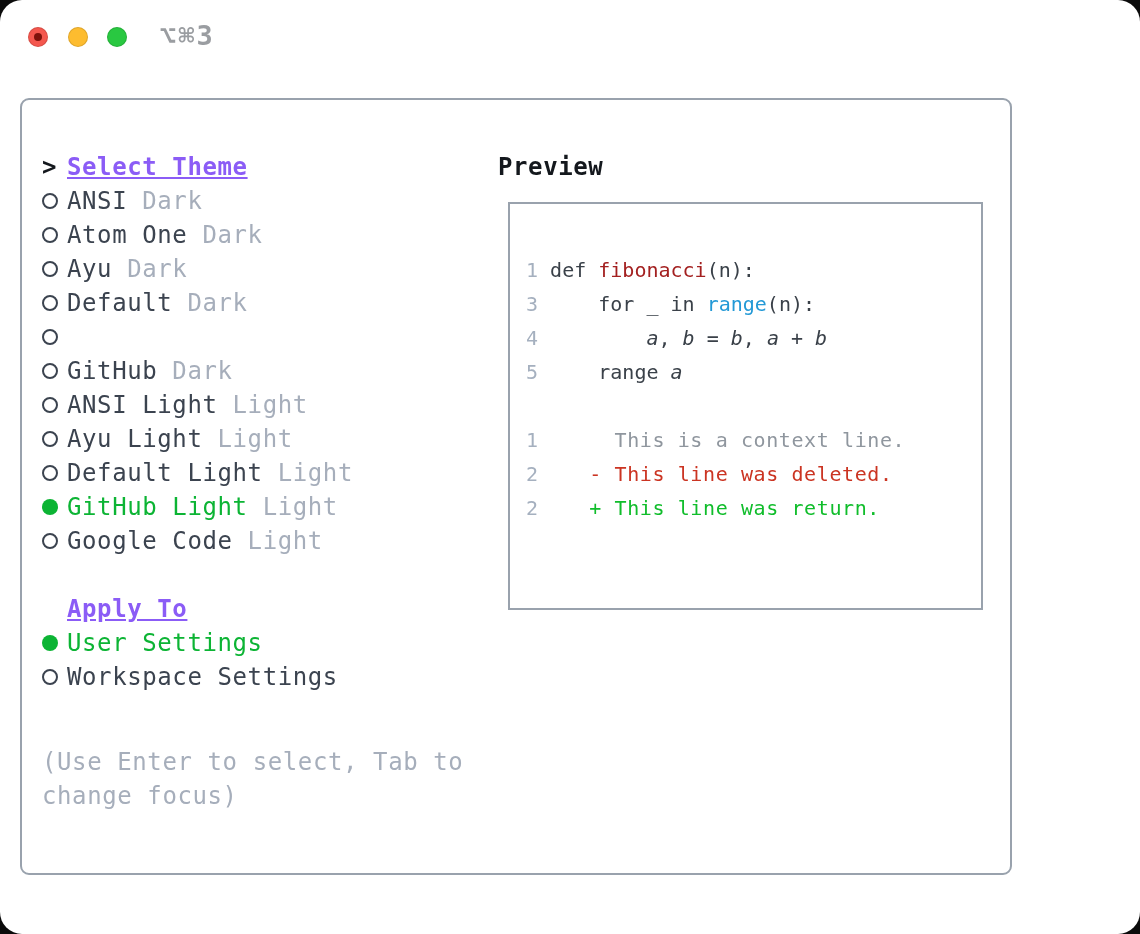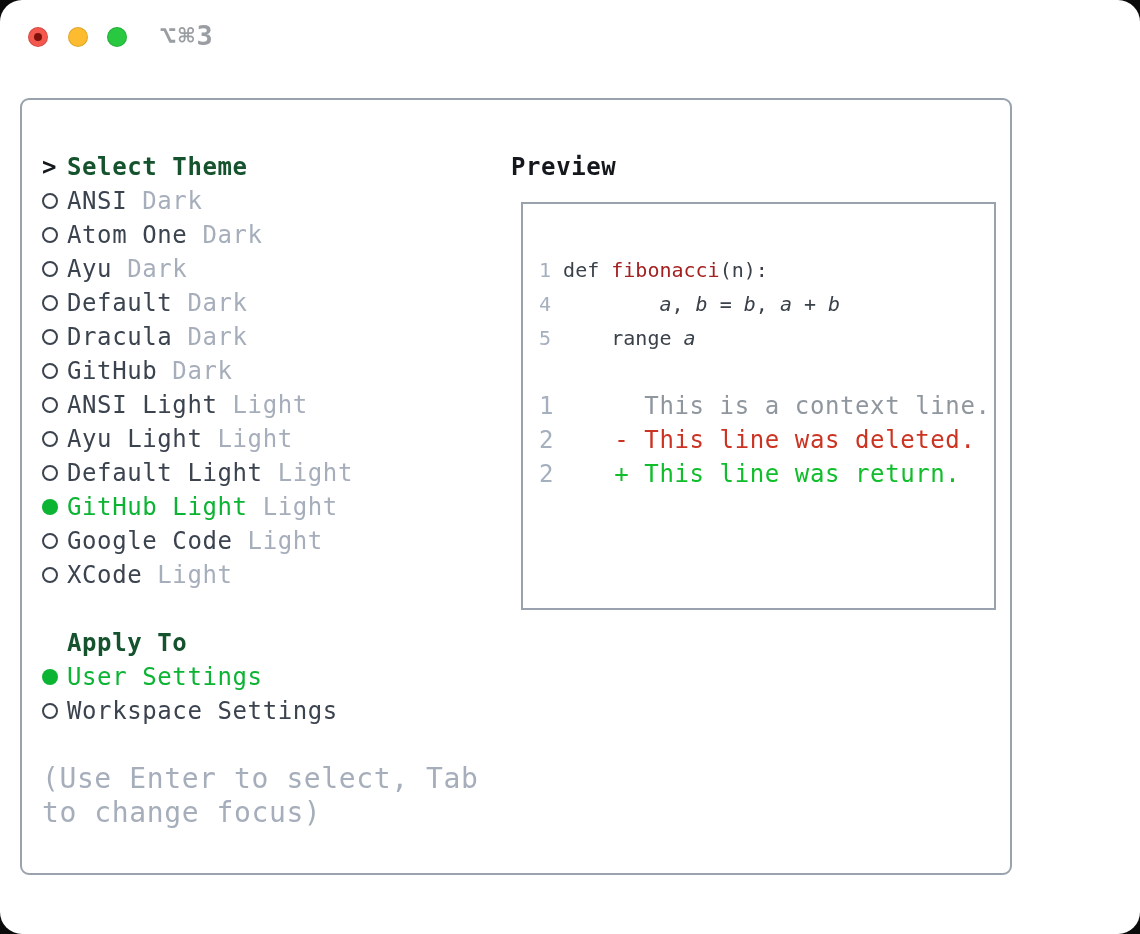--- a/index.html
+++ b/index.html
@@ -32,45 +32,45 @@
     box-sizing:border-box;
   }
   
   .leftcol{position:absolute;left:20px;top:50px;width:440px;}
   .row{display:flex;align-items:center;height:34px;white-space:pre;
        font-size:24px;letter-spacing:0.6px;color:#3b434f;}
   .marker{width:25px;flex:0 0 25px;display:flex;align-items:center;}
   .prompt{font-weight:bold;color:#14181d;}
   .ring{width:12px;height:12px;border:2px solid #3b434f;border-radius:50%;box-sizing:content-box;}
   .dot{width:16px;height:16px;border-radius:50%;background:var(--green-ui,#0cb434);}
-  .hdr{font-weight:bold;color:#14532d;}
+  .hdr{font-weight:bold;color:#8b5cf6;text-decoration:underline;}
   .sel-label{color:var(--green-ui,#0cb434);}
   .variant{color:#a6aebb;}
   .spacer{height:34px;}
   .hint{
-    margin-top:0;width:445px;
-    font-size:28px;line-height:34px;letter-spacing:0.6px;color:#a6aebb;
+    margin-top:17px;width:445px;
+    font-size:24px;line-height:34px;letter-spacing:0.6px;color:#a6aebb;
   }
   
-  .rightcol{position:absolute;left:489px;top:50px;width:500px;}
+  .rightcol{position:absolute;left:476px;top:50px;width:500px;}
   .preview-title{height:34px;line-height:34px;font-size:24px;font-weight:bold;
                  color:#14181d;letter-spacing:0.6px;}
   .preview-box{
     margin-left:10px;margin-top:18px;width:475px;height:408px;
     border:2px solid #99a2ad;box-sizing:border-box;
     padding:49px 16px 0 16px;overflow:hidden;background:#fff;
   }
   .code-line{height:34px;line-height:34px;font-size:20px;white-space:pre;color:#3a4149;}
   .code-line .lnum{color:#a5b0bf;}
   .seg-plain{color:#3a4149;}
   .seg-function{color:var(--red-syntax,#a32020);}
   .seg-number{color:var(--teal-syntax,#0d7e87);}
   .seg-builtin{color:var(--blue-syntax,#2399d6);}
   .seg-variable{color:#3a4149;font-style:italic;}
-  .diff-line{height:34px;line-height:34px;font-size:24px;letter-spacing:0.6px;white-space:pre;}
+  .diff-line{height:34px;line-height:34px;font-size:20px;letter-spacing:0.6px;white-space:pre;}
   .diff-line .lnum{color:#a5b0bf;}
   .diff-context{color:#8f969e;}
   .diff-deleted{color:var(--red-diff,#cb3422);}
   .diff-added{color:var(--green-diff,#10bd2b);}
 </style>
 </head>
 <body style="--green-ui: #0cb434; --green-diff: #10bd2b; --red-diff: #cb3422; --red-syntax: #a32020; --teal-syntax: #0d7e87; --blue-syntax: #2399d6;">
 
 <div class="window">
 
@@ -87,28 +87,27 @@
 
     <div class="leftcol">
       <div class="row">
         <span class="marker"><span class="prompt">&gt;</span></span><span class="hdr">Select Theme</span>
       </div>
       <div id="theme-rows">
           <div class="row"><span class="marker"><span class="ring"></span></span><span>ANSI <span class="variant">Dark</span></span></div>
           <div class="row"><span class="marker"><span class="ring"></span></span><span>Atom One <span class="variant">Dark</span></span></div>
           <div class="row"><span class="marker"><span class="ring"></span></span><span>Ayu <span class="variant">Dark</span></span></div>
           <div class="row"><span class="marker"><span class="ring"></span></span><span>Default <span class="variant">Dark</span></span></div>
-          <div class="row"><span class="marker"><span class="ring"></span></span><span>Dracula <span class="variant">Dark</span></span></div>
+          <div class="row"><span class="marker"><span class="ring"></span></span></div>
           <div class="row"><span class="marker"><span class="ring"></span></span><span>GitHub <span class="variant">Dark</span></span></div>
           <div class="row"><span class="marker"><span class="ring"></span></span><span>ANSI Light <span class="variant">Light</span></span></div>
           <div class="row"><span class="marker"><span class="ring"></span></span><span>Ayu Light <span class="variant">Light</span></span></div>
           <div class="row"><span class="marker"><span class="ring"></span></span><span>Default Light <span class="variant">Light</span></span></div>
           <div class="row"><span class="marker"><span class="dot"></span></span><span class="sel-label">GitHub Light <span class="variant">Light</span></span></div>
           <div class="row"><span class="marker"><span class="ring"></span></span><span>Google Code <span class="variant">Light</span></span></div>
-          <div class="row"><span class="marker"><span class="ring"></span></span><span>XCode <span class="variant">Light</span></span></div>
         </div>
 
       <div class="spacer"></div>
 
       <div class="row">
         <span class="marker"></span><span class="hdr">Apply To</span>
       </div>
       <div id="apply-rows">
           <div class="row"><span class="marker"><span class="dot"></span></span><span class="sel-label">User Settings</span></div>
           <div class="row"><span class="marker"><span class="ring"></span></span><span>Workspace Settings</span></div>
@@ -117,20 +116,21 @@
       <div class="spacer"></div>
 
       <div class="hint">(Use Enter to select, Tab to change focus)</div>
     </div>
 
     <div class="rightcol">
       <div class="preview-title">Preview</div>
       <div class="preview-box">
         <div id="code-block">
             <div class="code-line"><span class="lnum">1 </span><span class="seg-plain">def </span><span class="seg-function">fibonacci</span><span class="seg-plain">(n):</span></div>
+            <div class="code-line"><span class="lnum">3 </span><span class="seg-plain">    for _ in </span><span class="seg-builtin">range</span><span class="seg-plain">(n):</span></div>
             <div class="code-line"><span class="lnum">4 </span><span class="seg-plain">        </span><span class="seg-variable">a</span><span class="seg-plain">, </span><span class="seg-variable">b</span><span class="seg-plain"> = </span><span class="seg-variable">b</span><span class="seg-plain">, </span><span class="seg-variable">a</span><span class="seg-plain"> + </span><span class="seg-variable">b</span></div>
             <div class="code-line"><span class="lnum">5 </span><span class="seg-plain">    range </span><span class="seg-variable">a</span></div>
           </div>
         <div class="spacer"></div>
         <div id="diff-block">
             <div class="diff-line"><span class="lnum">1</span><span class="diff-context">      This is a context line.</span></div>
             <div class="diff-line"><span class="lnum">2</span><span class="diff-deleted">    - This line was deleted.</span></div>
             <div class="diff-line"><span class="lnum">2</span><span class="diff-added">    + This line was return.</span></div>
           </div>
       </div>

